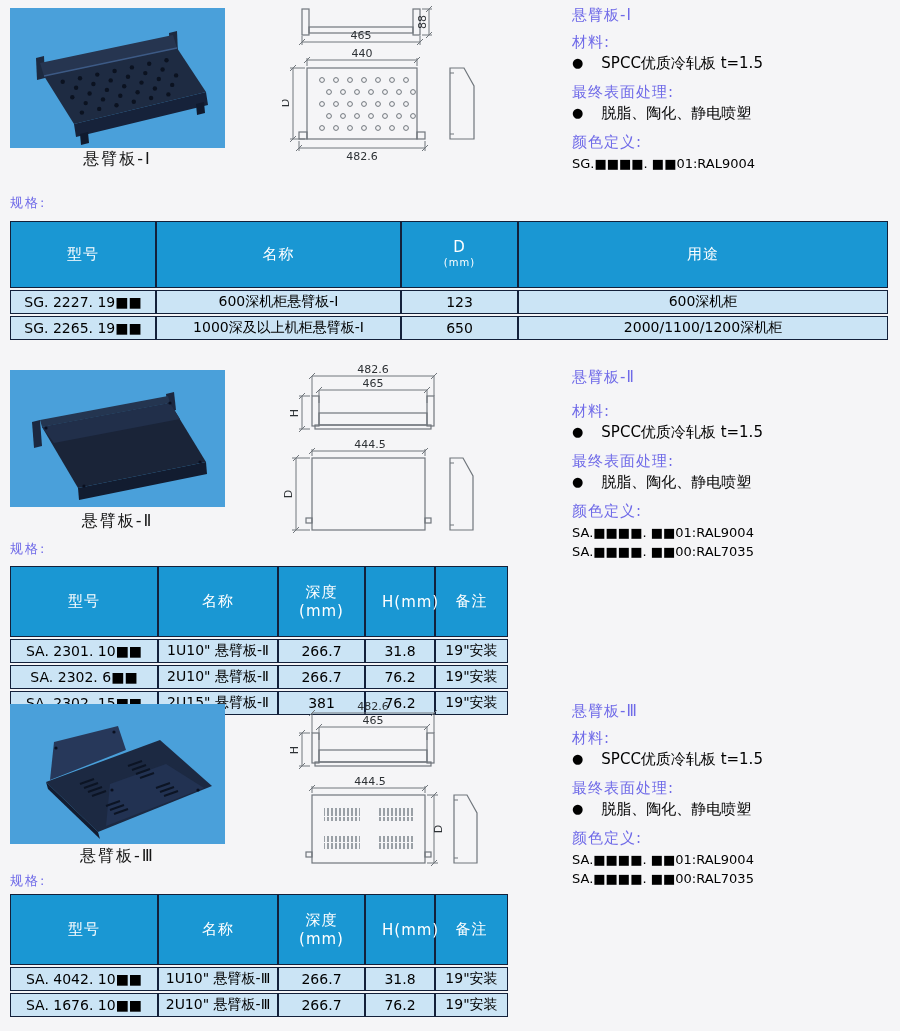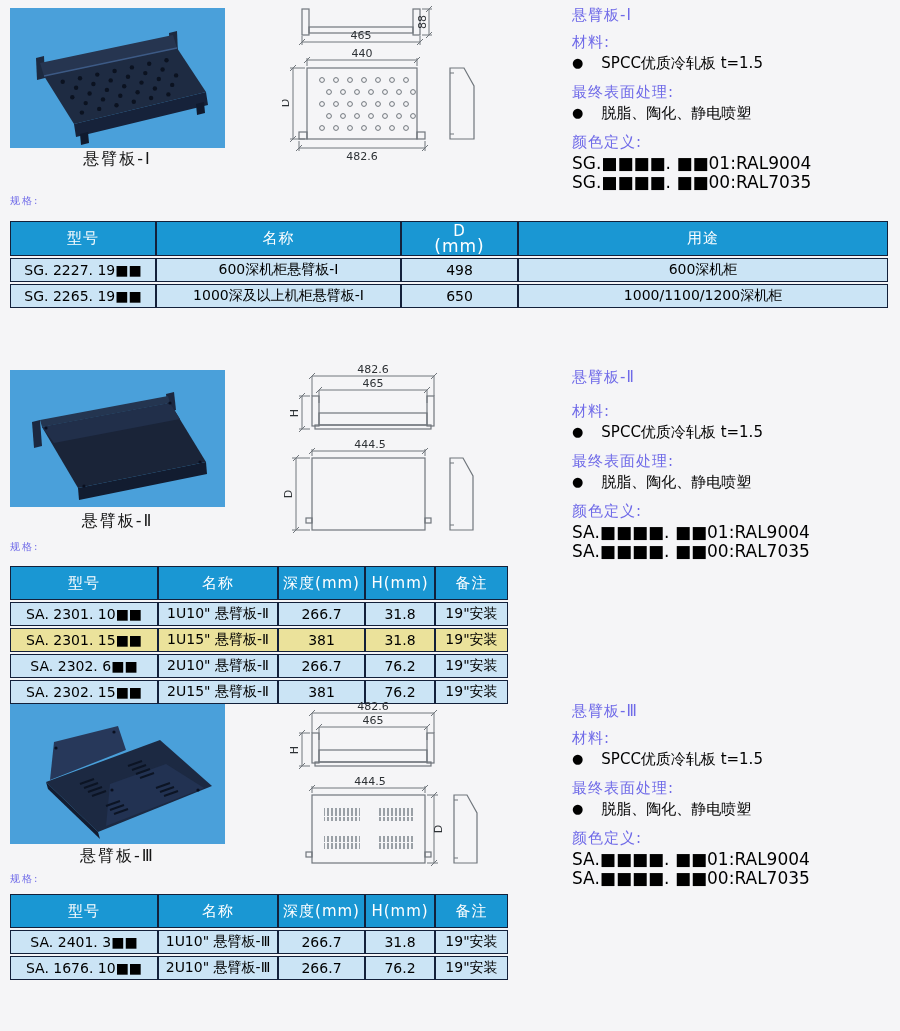--- a/index.html
+++ b/index.html
@@ -13,39 +13,39 @@
   
   .photo{width:215px;height:140px;display:block;}
   .caption{width:215px;text-align:center;font-size:16px;color:#161616;letter-spacing:2px;}
   
   .info{width:322px;font-size:15px;line-height:18px;}
   .hd{color:var(--accent,#6f6ae8);letter-spacing:1px;}
   .hd.title{margin-bottom:9px;}
   .hd.lbl{margin-bottom:3px;}
   .item{display:flex;align-items:center;gap:18px;color:#000;margin-bottom:11px;}
   .bullet{font-size:13px;line-height:14px;}
-  .codes{font-size:17px;line-height:19px;color:#000;}
+  .codes{font-size:13px;line-height:19px;color:#000;}
   .mt{margin-top:2px;}
   
-  .spec{color:var(--accent,#6f6ae8);font-size:10px;letter-spacing:2px;}
+  .spec{color:var(--accent,#6f6ae8);font-size:13px;letter-spacing:2px;}
   
   table.spec-table{border-collapse:separate;border-spacing:0 2px;table-layout:fixed;}
   .spec-table th{
     background:var(--header-blue,#1a97d3);color:#fff;font-weight:normal;font-size:15px;
-    border:1px solid var(--table-border,#13203a);padding:0;letter-spacing:1px;
+    border:1px solid var(--table-border,#13203a);padding:16px;letter-spacing:1px;
   }
   .spec-table td{
     background:var(--row-blue,#cbe4f5);color:#000;font-size:14px;text-align:center;
     border:1px solid var(--table-border,#13203a);padding:1px 2px;height:20px;
   }
   tr.hl td{background:var(--row-yellow,#ebe29b);}
   .t1 th{height:33px;}
   .t2 th{height:32px;}
   .th2line span{display:block;line-height:15px;}
-  .th2line .unit{font-size:17px;}
+  .th2line .unit{font-size:10px;}
   
   svg text{fill:#2d3135;font-size:11px;font-family:"DejaVu Sans","Liberation Sans",sans-serif;}
   .dln{stroke:#70767c;stroke-width:1;fill:none;}
   .geo{stroke:#70767c;stroke-width:1.2;fill:none;}
 </style>
 </head>
 <body>
 
 <svg class="abs photo" style="left:10px;top:8px;" viewBox="0 0 215 140">
   <rect width="215" height="140" fill="var(--photo-blue,#4aa0da)"></rect>
@@ -179,21 +179,20 @@
     <span class="bullet">●</span>
     <span>SPCC优质冷轧板 t=1.5</span>
   </div>
   <div class="hd lbl">最终表面处理:</div>
   <div class="item">
     <span class="bullet">●</span>
     <span>脱脂、陶化、静电喷塑</span>
   </div>
   <div class="hd lbl">颜色定义:</div>
   <div class="codes mt">SG.■■■■. ■■01:RAL9004</div>
-  <div class="codes">SG.■■■■. ■■00:RAL7035</div>
 </div>
 
 <div class="abs spec" style="left:10px;top:194px;">规格:</div>
 
 <table class="abs spec-table t1" style="left:10px;top:219px;width:878px;">
   <colgroup>
       <col style="width:146px">
       <col style="width:245px">
       <col style="width:117px">
       <col style="width:370px">
@@ -204,28 +203,28 @@
     <th>名称</th>
     <th class="th2line">
       <span>D</span>
       <span class="unit">(mm)</span>
     </th>
     <th>用途</th>
   </tr>
   <tr>
     <td>SG. 2227. 19■■</td>
     <td>600深机柜悬臂板-Ⅰ</td>
-    <td>498</td>
+    <td>123</td>
     <td>600深机柜</td>
   </tr>
   <tr>
     <td>SG. 2265. 19■■</td>
     <td>1000深及以上机柜悬臂板-Ⅰ</td>
     <td>650</td>
-    <td>1000/1100/1200深机柜</td>
+    <td>2000/1100/1200深机柜</td>
   </tr>
 </tbody>
   </table>
 
 <svg class="abs photo" style="left:10px;top:370px;height:137px;" viewBox="0 0 215 137">
   <rect width="215" height="137" fill="var(--photo-blue,#4aa0da)"></rect>
   <g>
     <polygon points="22,52 30,50 32,76 24,78" fill="#1c2840"></polygon>
     <polygon points="156,24 164,22 166,40 158,42" fill="#1c2840"></polygon>
     <polygon points="30,50 158,26 160,33 32,57" fill="#243550"></polygon>
@@ -310,27 +309,20 @@
     <th>型号</th>
     <th>名称</th>
     <th>深度(mm)</th>
     <th>H(mm)</th>
     <th>备注</th>
   </tr>
   <tr>
     <td>SA. 2301. 10■■</td>
     <td>1U10" 悬臂板-Ⅱ</td>
     <td>266.7</td>
-    <td>31.8</td>
-    <td>19"安装</td>
-  </tr>
-  <tr class="hl">
-    <td>SA. 2301. 15■■</td>
-    <td>1U15" 悬臂板-Ⅱ</td>
-    <td>381</td>
     <td>31.8</td>
     <td>19"安装</td>
   </tr>
   <tr>
     <td>SA. 2302. 6■■</td>
     <td>2U10" 悬臂板-Ⅱ</td>
     <td>266.7</td>
     <td>76.2</td>
     <td>19"安装</td>
   </tr>
@@ -453,21 +445,21 @@
     </colgroup>
   <tbody>
       <tr>
     <th>型号</th>
     <th>名称</th>
     <th>深度(mm)</th>
     <th>H(mm)</th>
     <th>备注</th>
   </tr>
   <tr>
-    <td>SA. 2401. 3■■</td>
+    <td>SA. 4042. 10■■</td>
     <td>1U10" 悬臂板-Ⅲ</td>
     <td>266.7</td>
     <td>31.8</td>
     <td>19"安装</td>
   </tr>
   <tr>
     <td>SA. 1676. 10■■</td>
     <td>2U10" 悬臂板-Ⅲ</td>
     <td>266.7</td>
     <td>76.2</td>

